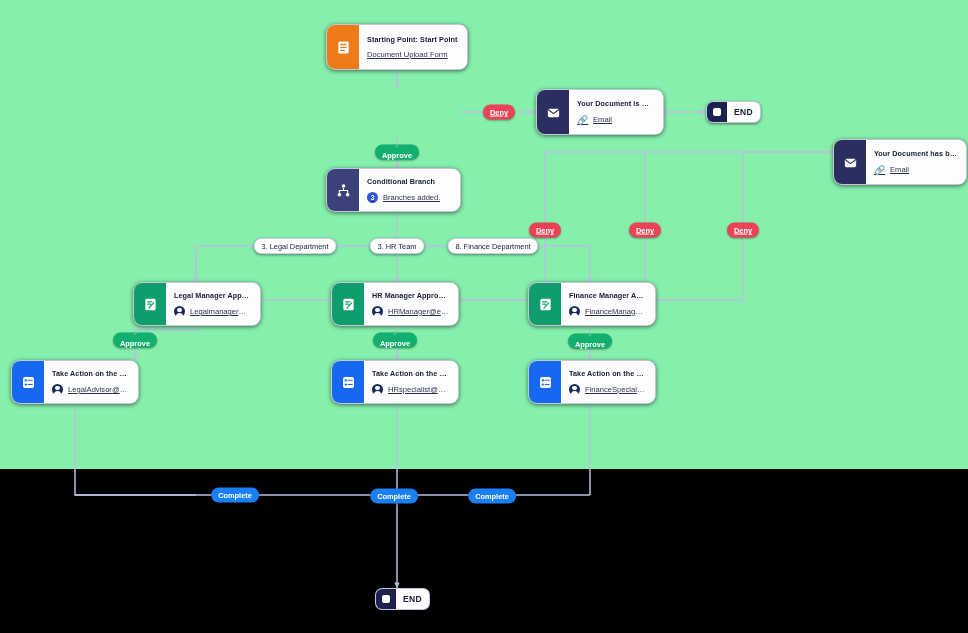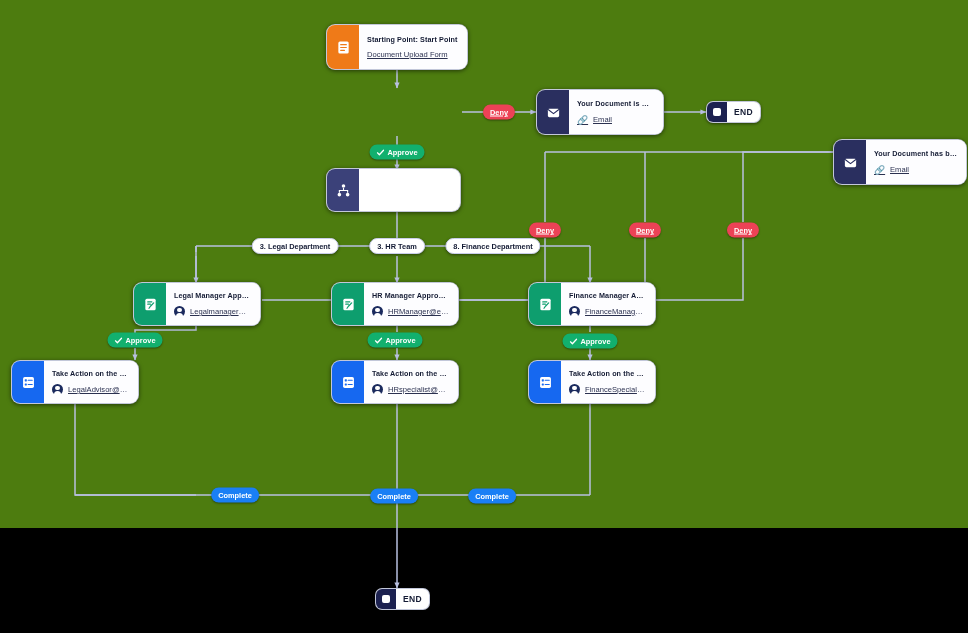--- a/index.html
+++ b/index.html
@@ -6,22 +6,22 @@
   html, body {
     background: #000;
     width: 968px;
     height: 633px;
     overflow: hidden;
     font-family: "Liberation Sans", sans-serif;
   }
   #canvas {
     position: relative;
     width: 968px;
-    height: 528px;
-    background: #4d7c0f;
+    height: 469px;
+    background: #86efac;
   }
   #edges { position: absolute; left: 0; top: 0; width: 968px; height: 633px; }
 
   
   .node {
     position: absolute;
     display: flex;
     align-items: stretch;
     border-radius: 9px;
     background: #ffffff;
@@ -156,28 +156,28 @@
     height: 15px;
     padding: 0 7px;
     border-radius: 9px;
     font-size: 7.4px;
     font-weight: bold;
     color: #ffffff;
     white-space: nowrap;
     transform: translate(-50%, -50%);
     box-shadow: 0 1px 2px rgba(0,0,0,0.4);
   }
-  .chip-approve { background: #12b06e; }
+  .chip-approve { background: #12b06e; flex-direction: column; }
   .chip-deny    { background: #ec4256; text-decoration: underline; }
   .chip-complete{ background: #1a7ff5; }
   .chip-branch  {
     background: #ffffff;
     color: #141b34;
     border: 1px solid #c9ceea;
-    font-weight: bold;
+    font-weight: normal;
     height: 16px;
     border-radius: 9px;
     box-shadow: 0 1px 3px rgba(0,0,0,0.45);
   }
   .chip .chipglyph {
     width: 8px; height: 8px; display:block;
   }
 </style>
 </head>
 <body>
@@ -298,20 +298,27 @@
 
   <div class="node" style="left:326px; top:168px; width:135px; height:44px;">
     <div class="icon-pane pane-indigo">
       <svg class="glyph" viewBox="0 0 16 16" stroke="#fff" stroke-width="1.2" fill="none">
         <circle cx="8" cy="3.2" r="1.9" fill="#fff" stroke="none"></circle>
         <circle cx="3.6" cy="12.4" r="1.9" fill="#fff" stroke="none"></circle>
         <circle cx="12.4" cy="12.4" r="1.9" fill="#fff" stroke="none"></circle>
         <path d="M8,5.2 V7.6 M3.6,10.5 V8 H12.4 V10.5"></path>
       </svg>
     </div>
+    <div class="body">
+      <div class="title">Conditional Branch</div>
+      <div class="sub">
+        <span class="badge">3</span>
+        <span class="sublabel">Branches added.</span>
+      </div>
+    </div>
   </div>
 
   <div class="node" style="left:133px; top:282px; width:128px; height:44px;">
     <div class="icon-pane pane-green">
       <svg class="glyph" viewBox="0 0 16 16">
         <rect x="2.5" y="1.8" width="11" height="12.4" rx="1.6" fill="#fff"></rect>
         <path d="M5,5.2 H9.5 M5,7.6 H8" stroke="#0e9e6e" stroke-width="1.1" stroke-linecap="round"></path>
         <path d="M6.4,12 L8.2,9.6 L11.4,6.3" stroke="#0e9e6e" stroke-width="1.3" fill="none" stroke-linecap="round"></path>
       </svg>
     </div>

